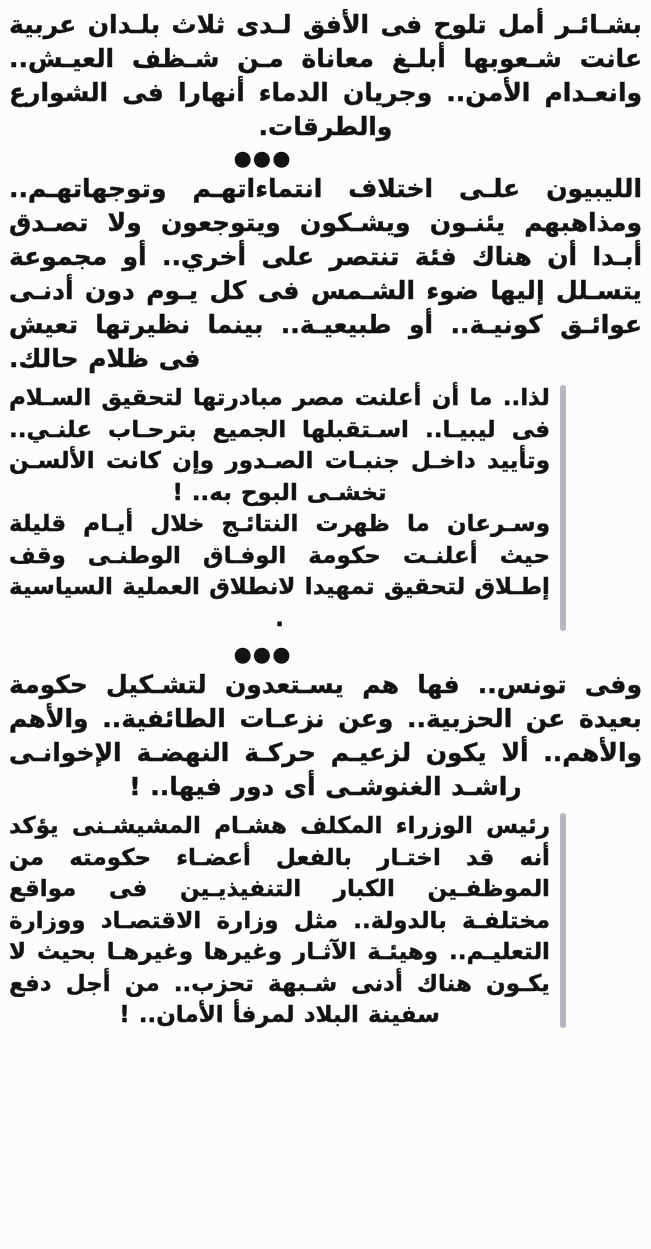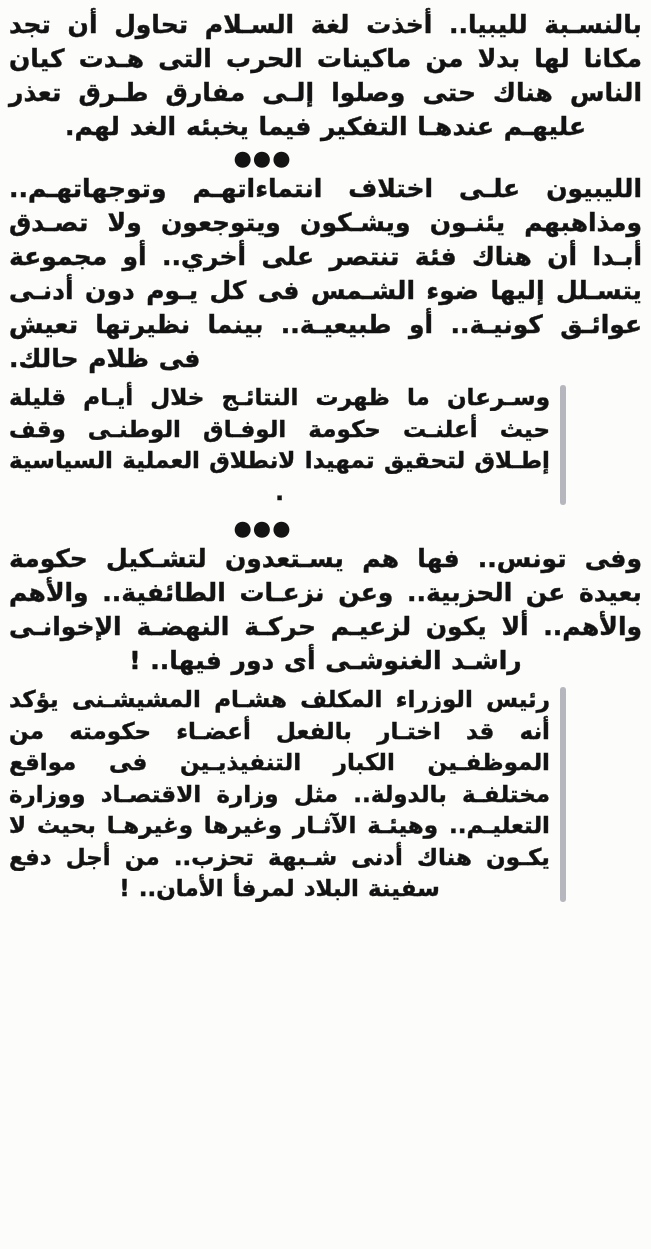--- a/index.html
+++ b/index.html
@@ -60,30 +60,31 @@
   .quote .para {
     font-size: 23px;
     line-height: 31.5px;
   }
 </style>
 </head>
 <body>
 
 <main class="article">
 
-  <p class="para">بالنسـبة لليبيا.. أخذت لغة السـلام تحاول أن تجد مكانا لها بدلا من ماكينات الحرب التى هـدت كيان الناس هناك حتى وصلوا إلـى مفارق طـرق تعذر عليهـم عندهـا التفكير فيما يخبئه الغد لهم.</p>
+  <p class="para">بشـائـر أمل تلوح فى الأفق لـدى ثلاث بلـدان عربية عانت شـعوبها أبلـغ معاناة مـن شـظف العيـش.. وانعـدام الأمن.. وجريان الدماء أنهارا فى الشوارع والطرقات.</p>
 
   <div class="separator">
     <span class="dots">●●●</span>
   </div>
 
   <p class="para last-left">الليبيون علـى اختلاف انتماءاتهـم وتوجهاتهـم.. ومذاهبهم يئنـون ويشـكون ويتوجعون ولا تصـدق أبـدا أن هناك فئة تنتصر على أخري.. أو مجموعة يتسـلل إليها ضوء الشـمس فى كل يـوم دون أدنـى عوائـق كونيـة.. أو طبيعيـة.. بينما نظيرتها تعيش فى ظلام حالك.</p>
 
   <section class="quote">
     <div class="quote-bar"></div>
+    <p class="para">لذا.. ما أن أعلنت مصر مبادرتها لتحقيق السـلام فى ليبيـا.. اسـتقبلها الجميع بترحـاب علنـي.. وتأييد داخـل جنبـات الصـدور وإن كانت الألسـن تخشـى البوح به.. !</p>
     <p class="para">وسـرعان ما ظهرت النتائـج خلال أيـام قليلة حيث أعلنـت حكومة الوفـاق الوطنـى وقف إطـلاق لتحقيق تمهيدا لانطلاق العملية السياسية .</p>
   </section>
 
   <div class="separator">
     <span class="dots">●●●</span>
   </div>
 
   <p class="para">وفى تونس.. فها هم يسـتعدون لتشـكيل حكومة بعيدة عن الحزبية.. وعن نزعـات الطائفية.. والأهم والأهم.. ألا يكون لزعيـم حركـة النهضـة الإخوانـى راشـد الغنوشـى أى دور فيها.. !</p>
 
   <section class="quote">

